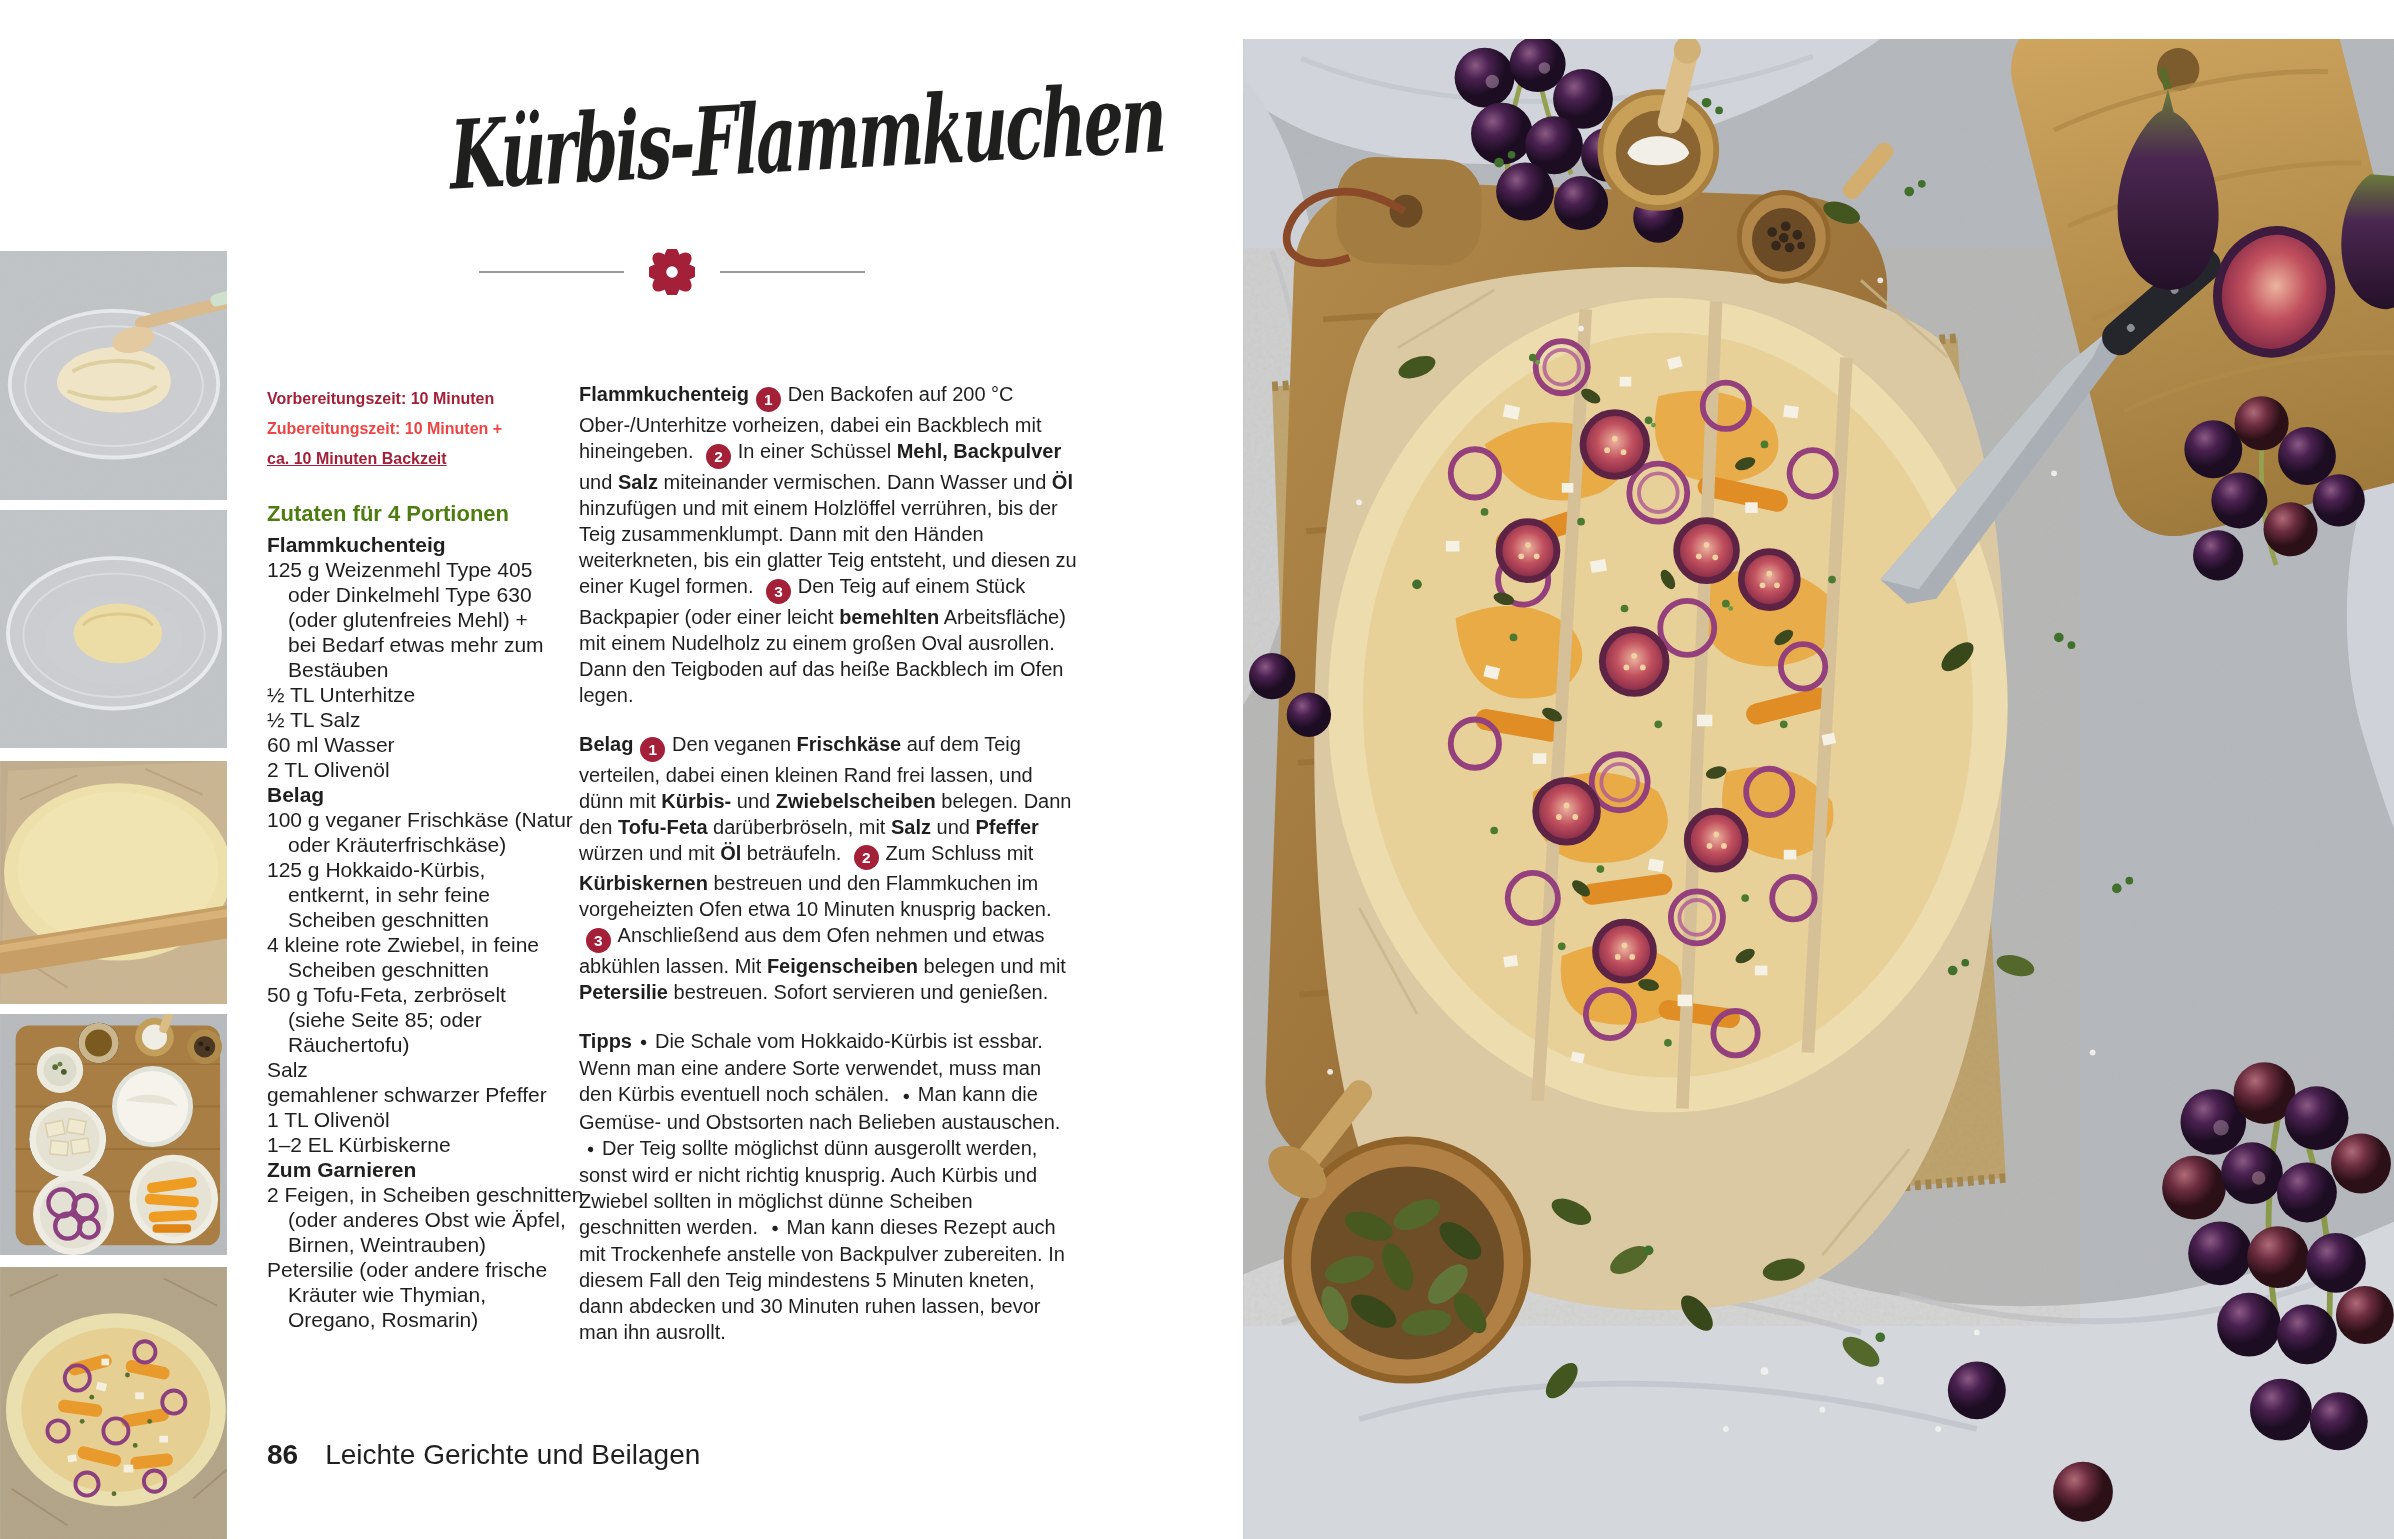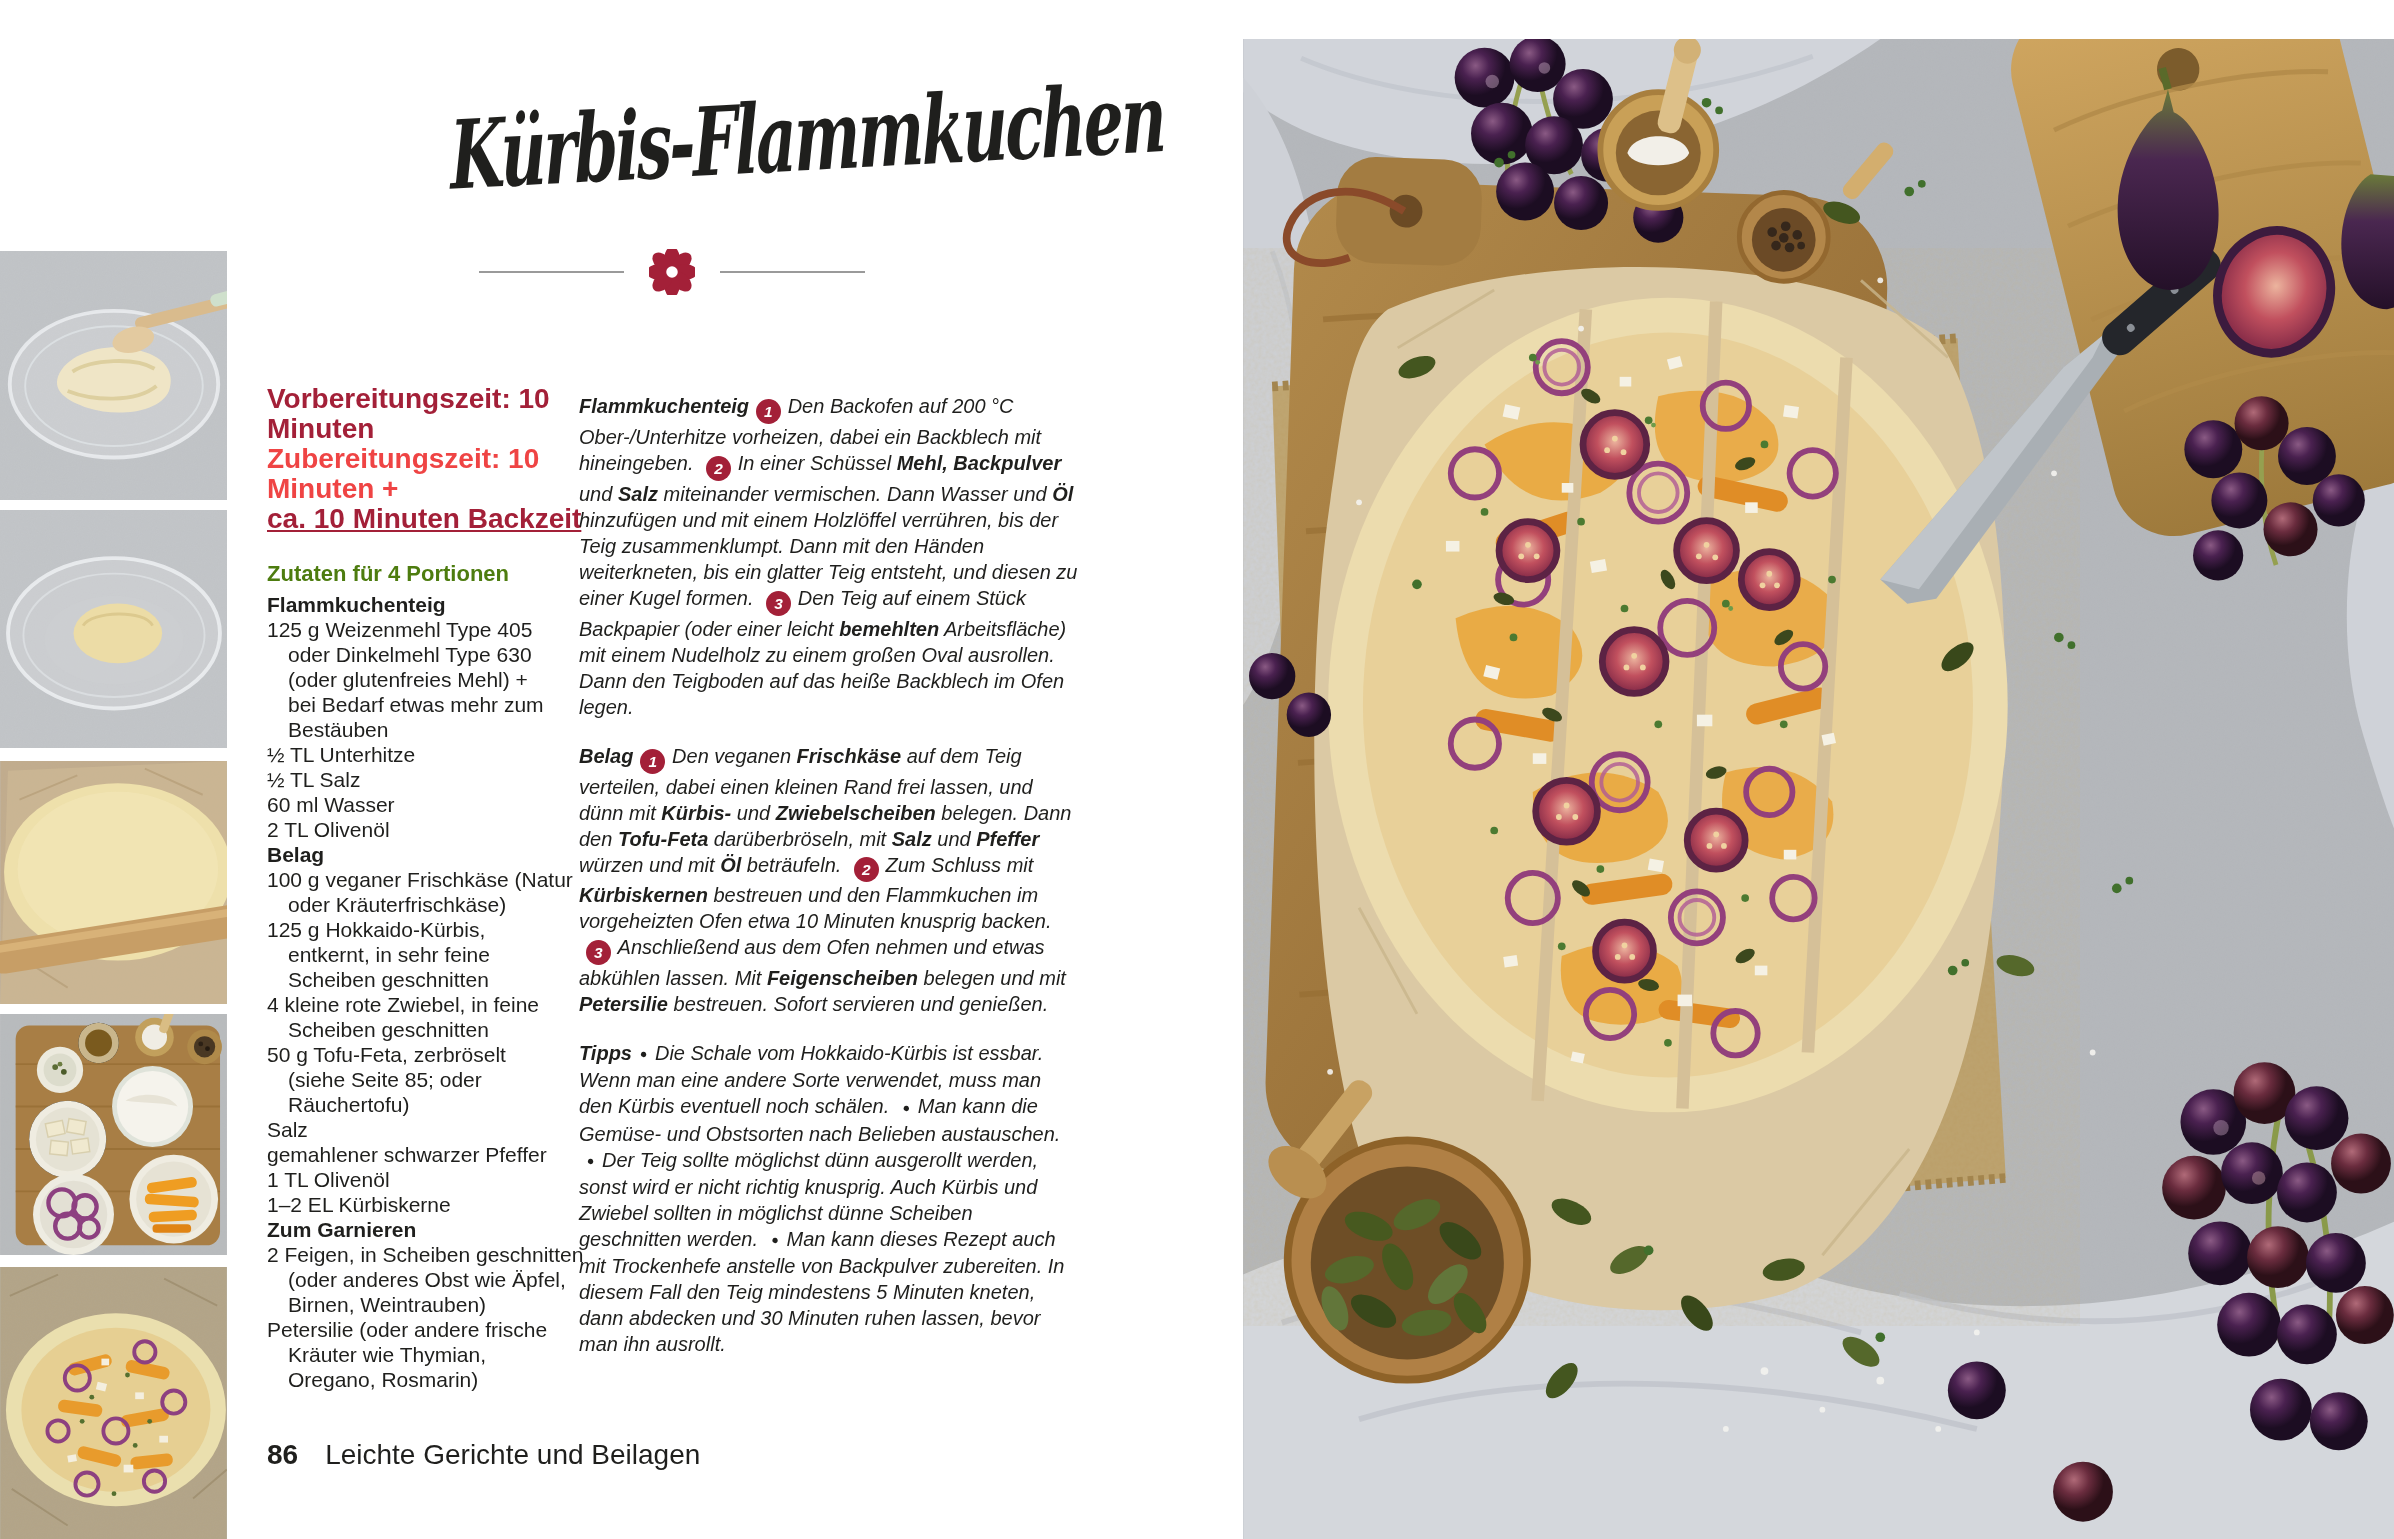--- a/index.html
+++ b/index.html
@@ -19,27 +19,27 @@
   .title-wrap{position:absolute;left:266px;top:81px;width:811px;text-align:center;}
   .title-wrap h1{
     margin:0;font-family:"DejaVu Serif",serif;font-style:italic;font-weight:700;
     font-size:95px;letter-spacing:-3.9px;white-space:nowrap;display:inline-block;
     transform:scale(0.66,1) rotate(-2deg);transform-origin:center;
   }
   .ornament{position:absolute;left:266px;top:249px;width:811px;display:flex;align-items:center;justify-content:center;gap:25px;}
   .orn-line{width:145px;height:1.9px;background:#9a9a9a;}
   
   .col1{position:absolute;left:267px;top:384px;width:333px;}
-  .time-line{font-size:28px;line-height:30px;font-weight:700;}
+  .time-line{font-size:16px;line-height:30px;font-weight:700;}
   .ing-header{font-size:22px;line-height:29px;font-weight:700;margin-top:25px;margin-bottom:3.9px;}
   .ing{font-size:21px;line-height:25px;}
   .ing.bold{font-weight:700;}
   .ing.indent{padding-left:21px;}
   .col2{position:absolute;left:579px;top:381px;width:499px;}
-  .instr{font-size:20px;line-height:26px;margin:12px 0 23px 0;font-style:italic;}
+  .instr{font-size:20px;line-height:26px;margin:0 0 23px 0;}
   .instr .b{font-weight:700;}
   .badge{
     display:inline-block;width:25px;height:25px;border-radius:50%;
     color:#fff;font-weight:700;font-size:15.4px;line-height:25px;text-align:center;
     margin:0 6.8px;vertical-align:-3.9px;
   }
   .dot{font-size:12.6px;vertical-align:1.9px;margin:0 7.7px;}
   
   .footer{position:absolute;left:267px;top:1439px;font-size:28px;}
   .page-num{font-weight:700;margin-right:27px;}

